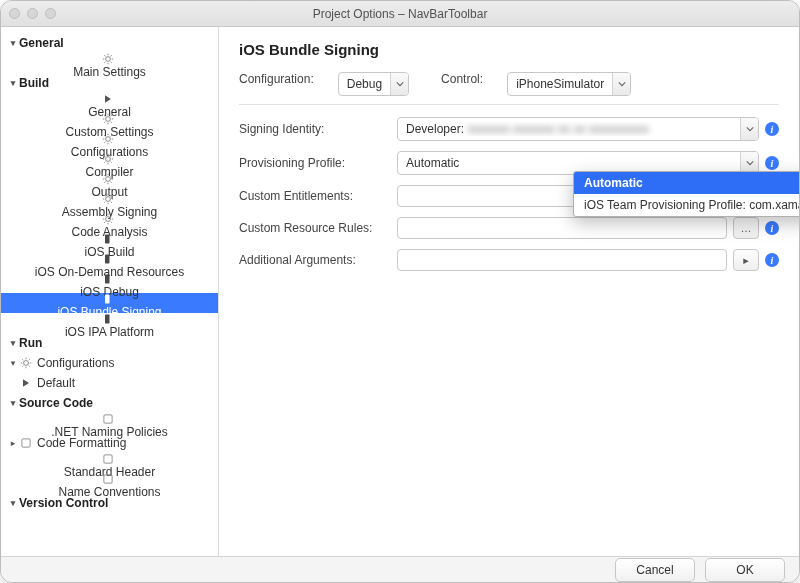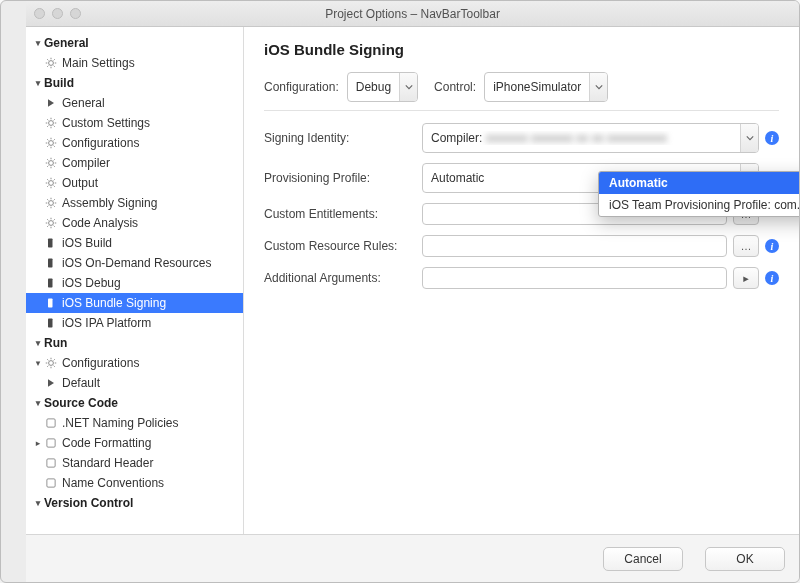--- a/index.html
+++ b/index.html
@@ -1,19 +1,19 @@
 <!DOCTYPE html>
 <html><head>
 <meta charset="utf-8">
 <style>
   * { box-sizing: border-box; }
   html, body { margin:0; padding:0; font-family: -apple-system, "Helvetica Neue", Arial, sans-serif; font-size:12px; color:#333; }
   body { background:#fff; }
 
-  .window { width:800px; height:583px; border:1px solid #bdbdbd; border-radius:6px; overflow:hidden; display:flex; flex-direction:column; background:#ececec; box-shadow:0 4px 16px rgba(0,0,0,0.15);padding-left:25px; }
+  .window { width:800px; height:583px; border:1px solid #bdbdbd; border-radius:12px; overflow:hidden; display:flex; flex-direction:column; background:#ececec; box-shadow:0 4px 16px rgba(0,0,0,0.15); }
 
   .titlebar { height:26px; background:linear-gradient(#ededed,#e0e0e0); border-bottom:1px solid #c8c8c8; display:flex; align-items:center; position:relative; }
   .traffic { position:absolute; left:8px; top:7px; display:flex; gap:7px; }
   .tl { width:11px; height:11px; border-radius:50%; background:#d6d6d6; border:1px solid #bdbdbd; }
   .titlebar-title { flex:1; text-align:center; font-size:12px; color:#525252; }
 
   .body { flex:1; display:flex; background:#fff; overflow:hidden; }
 
   
   .sidebar { width:218px; border-right:1px solid #dcdcdc; background:#fff; overflow-y:auto; padding:6px 0 6px 0; }
@@ -21,31 +21,31 @@
   .tree li { display:flex; align-items:center; height:20px; padding:0 6px 0 6px; white-space:nowrap; cursor:default; }
   .tree li.cat { font-weight:600; color:#222; }
   .tree li.selected { background:#3a7afe; color:#fff; }
   .caret { width:12px; text-align:center; font-size:9px; color:#555; }
   li.selected .caret { color:#fff; }
   .ic { width:14px; height:14px; margin:0 4px 0 0; display:inline-flex; align-items:center; justify-content:center; }
   .ic svg { width:12px; height:12px; }
   .lbl { }
   .indent-0 { padding-left:6px; }
   .indent-1 { padding-left:20px; }
-  .indent-2 { padding-left:38px; }
+  .indent-2 { padding-left:38px;flex-direction:column; }
   .indent-3 { padding-left:54px; }
 
   
   .main { flex:1; display:flex; flex-direction:column; background:#fff; position:relative; }
   .main-inner { padding:14px 20px 10px 20px; }
   .page-title { font-size:15px; font-weight:700; color:#222; margin:0 0 14px 0; }
 
-  .toprow { display:flex; align-items:center; gap:8px; margin-bottom:8px; }
+  .toprow { display:flex; gap:24px; margin-bottom:8px; }
   .toprow label { color:#444; }
-  .combo { display:inline-flex; align-items:center; background:#fff; border:1px solid #c7c7c7; border-radius:4px; height:30px; overflow:hidden; }
+  .combo { display:inline-flex; align-items:center; background:#fff; border:1px solid #c7c7c7; border-radius:4px; height:24px; overflow:hidden; }
   .combo .combo-val { padding:0 8px; font-size:12px; color:#333; }
   .combo .combo-btn { width:18px; height:100%; background:linear-gradient(#fafafa,#e9e9e9); border-left:1px solid #d4d4d4; display:flex; align-items:center; justify-content:center; }
   .combo .combo-btn svg { width:8px; height:8px; }
 
   .divider { border:none; border-top:1px solid #e2e2e2; margin:8px 0 12px 0; }
 
   .form { display:grid; grid-template-columns:150px 1fr; row-gap:10px; column-gap:8px; align-items:center; }
   .form label { color:#444; text-align:left; }
   .field-row { display:flex; align-items:center; gap:6px; }
   .wide-combo { flex:1; }
@@ -57,21 +57,21 @@
   .info-icon { width:14px;height:14px;border-radius:50%;background:#3a7afe;color:#fff;display:inline-flex;align-items:center;justify-content:center;font-size:10px;font-weight:700; font-style:italic; font-family:Georgia,serif; flex:0 0 14px; }
 
   .blur { filter: blur(3px); color:#777; }
 
   
   .dropdown { position:absolute; left:354px; top:144px; width:410px; background:#fff; border:1px solid #b0b0b0; border-radius:3px; box-shadow:0 6px 18px rgba(0,0,0,0.25); overflow:hidden; z-index:10; }
   .dropdown .opt { height:22px; display:flex; align-items:center; padding:0 10px; font-size:12px; }
   .dropdown .opt.sel { background:#2e6df6; color:#fff; font-weight:600; }
 
   
-  .footer { height:48px; border-top:1px solid #d6d6d6; background:#f4f4f4; display:flex; align-items:center; justify-content:flex-end; gap:22px; padding:0 14px; }
+  .footer { height:26px; border-top:1px solid #d6d6d6; background:#f4f4f4; display:flex; align-items:center; justify-content:flex-end; gap:10px; padding:0 14px; }
   .btn { min-width:80px; height:24px; border:1px solid #c7c7c7; border-radius:5px; background:linear-gradient(#ffffff,#f1f1f1); display:inline-flex; align-items:center; justify-content:center; font-size:12px; color:#333; }
 
   .ic-gear { color:#8a8a8a; }
   .ic-tri { color:#555; }
   .ic-dark { color:#4a4a4a; }
   li.selected .ic-dark, li.selected .ic-gear { color:#fff; }
 </style>
 </head>
 <body>
 
@@ -387,21 +387,21 @@
               </span>
           </div>
         </div>
 
         <hr class="divider">
 
         <div class="form">
           <label>Signing Identity:</label>
           <div class="field-row">
             <div class="combo wide-combo">
-              <span class="combo-val"><span>Compiler:</span> <span class="blur">xxxxxxx xxxxxxx xx xx xxxxxxxxxx</span></span>
+              <span class="combo-val"><span>Developer:</span> <span class="blur">xxxxxxx xxxxxxx xx xx xxxxxxxxxx</span></span>
               <span class="combo-btn">
                   <svg viewBox="0 0 10 10">
                     <path d="M1 3 L5 7 L9 3" fill="none" stroke="#666" stroke-width="1.4"></path>
                   </svg>
                 </span>
             </div>
             <span class="info-icon">i</span>
           </div>
 
           <label>Provisioning Profile:</label>

